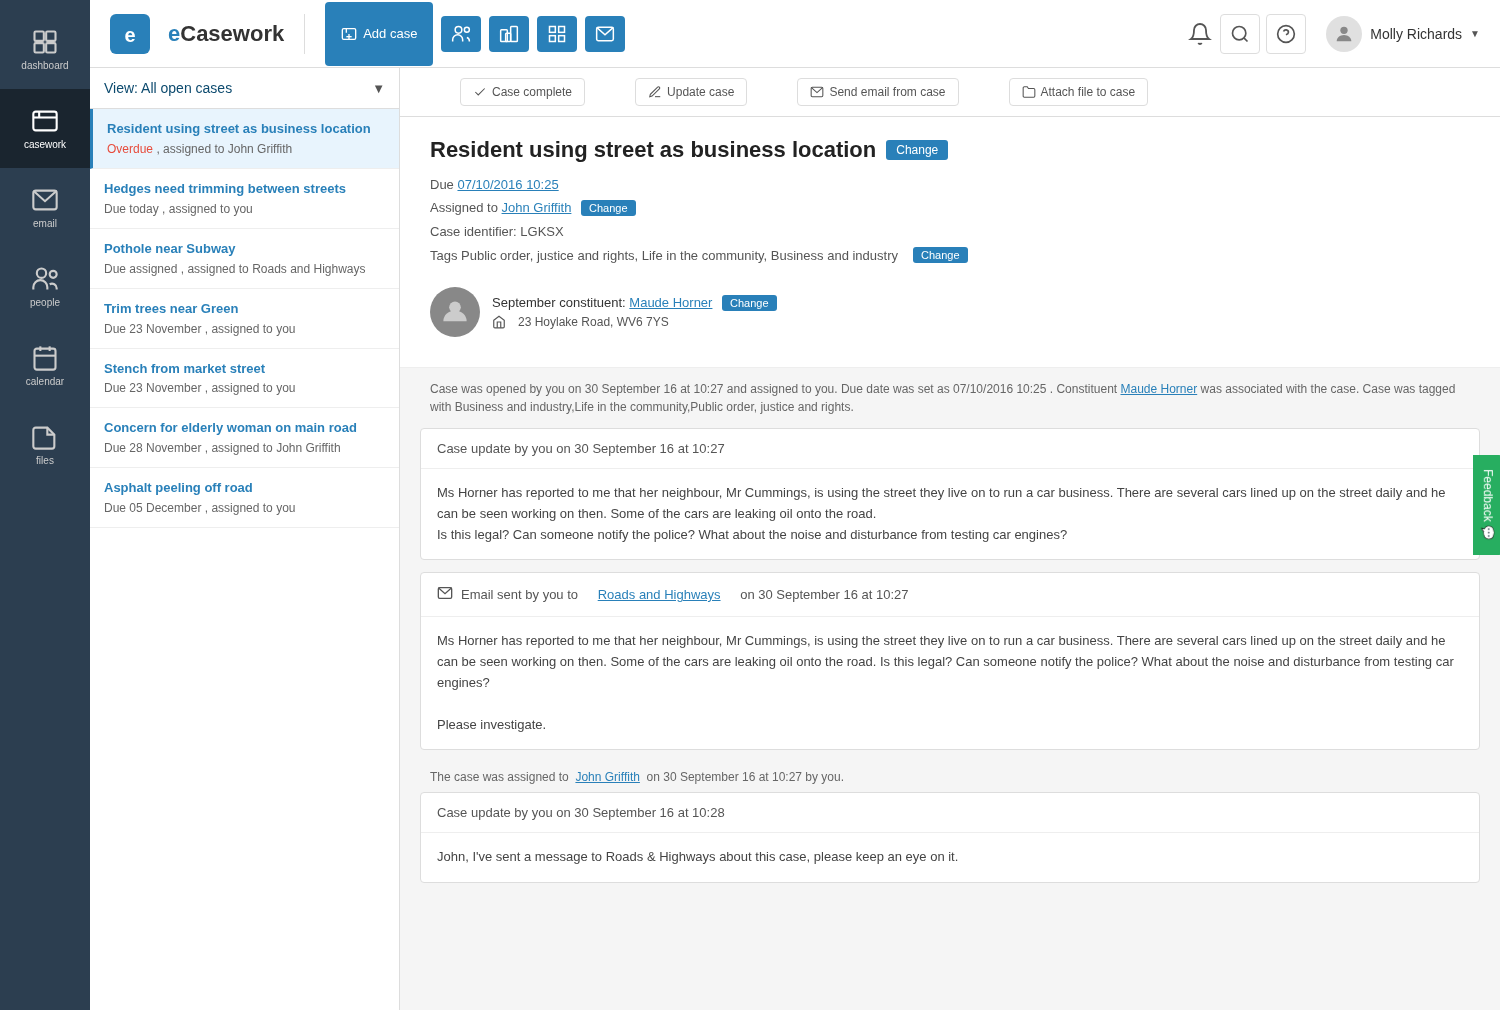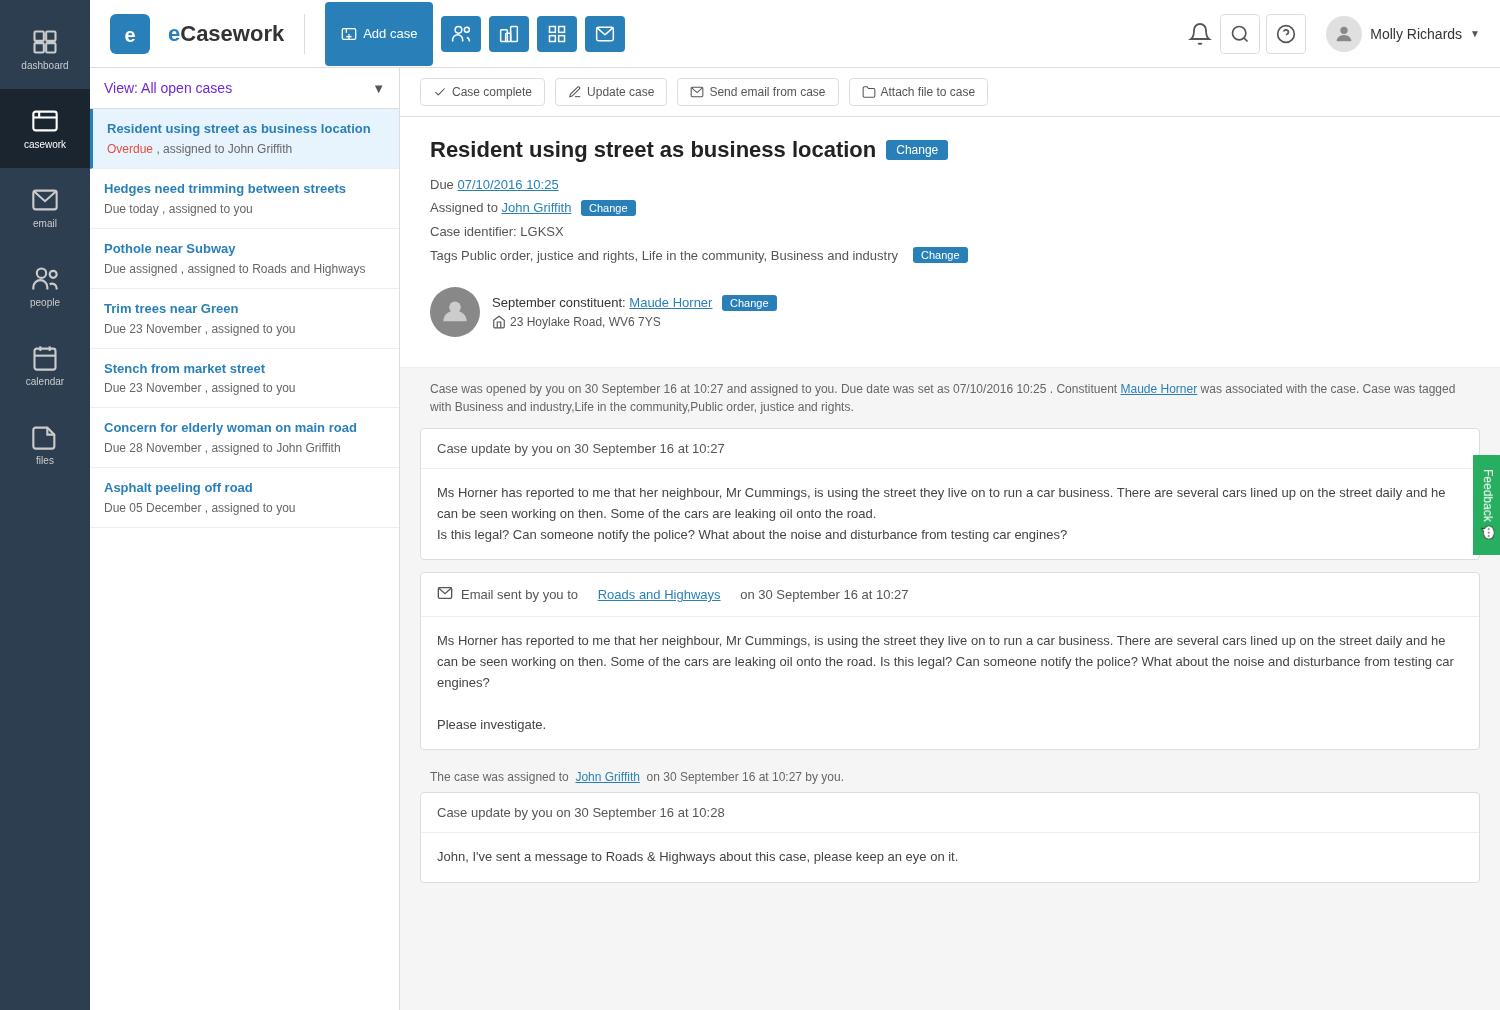--- a/index.html
+++ b/index.html
@@ -163,21 +163,21 @@
     .cases-header {
       padding: 12px 14px;
       border-bottom: 1px solid #ddd;
       display: flex;
       align-items: center;
       justify-content: space-between;
       background: #fff;
     }
     .cases-header-title {
       font-size: 14px;
-      color: #6d28d9;
+      color: #0c4a6e;
       font-weight: normal;
     }
     .cases-list {
       overflow-y: auto;
       flex: 1;
     }
     .case-item {
       padding: 12px 14px;
       border-bottom: 1px solid #eee;
       cursor: pointer;
@@ -214,20 +214,21 @@
       display: flex;
       align-items: center;
       gap: 5px;
       padding: 6px 12px;
       border: 1px solid #ddd;
       border-radius: 4px;
       background: #fff;
       cursor: pointer;
       font-size: 12px;
       color: #555;
+      margin-left: 40px;
     }
     .toolbar-btn svg { width: 14px; height: 14px; fill: none; stroke: currentColor; stroke-width: 1.8; }
 
     .case-body {
       padding: 20px 30px;
       background: #fff;
       margin: 0;
       border-bottom: 1px solid #eee;
     }
     .case-title-main {
@@ -286,21 +287,21 @@
       border-radius: 50%;
       background: #888;
       display: flex;
       align-items: center;
       justify-content: center;
       flex-shrink: 0;
     }
     .constituent-avatar svg { width: 28px; height: 28px; fill: #ccc; stroke: none; }
     .constituent-info { font-size: 13px; }
     .constituent-name-link { color: #2980b9; text-decoration: underline; cursor: pointer; }
-    .constituent-address { display: flex; align-items: center; gap: 4px; color: #555; margin-top: 4px; font-size: 12px; }
+    .constituent-address { display: flex; align-items: center; gap: 12px; color: #555; margin-top: 4px; font-size: 12px; }
 
     
     .case-timeline {
       padding: 0 0 20px 0;
     }
     .case-history-note {
       padding: 12px 30px;
       font-size: 12px;
       color: #666;
       background: #f5f5f5;

